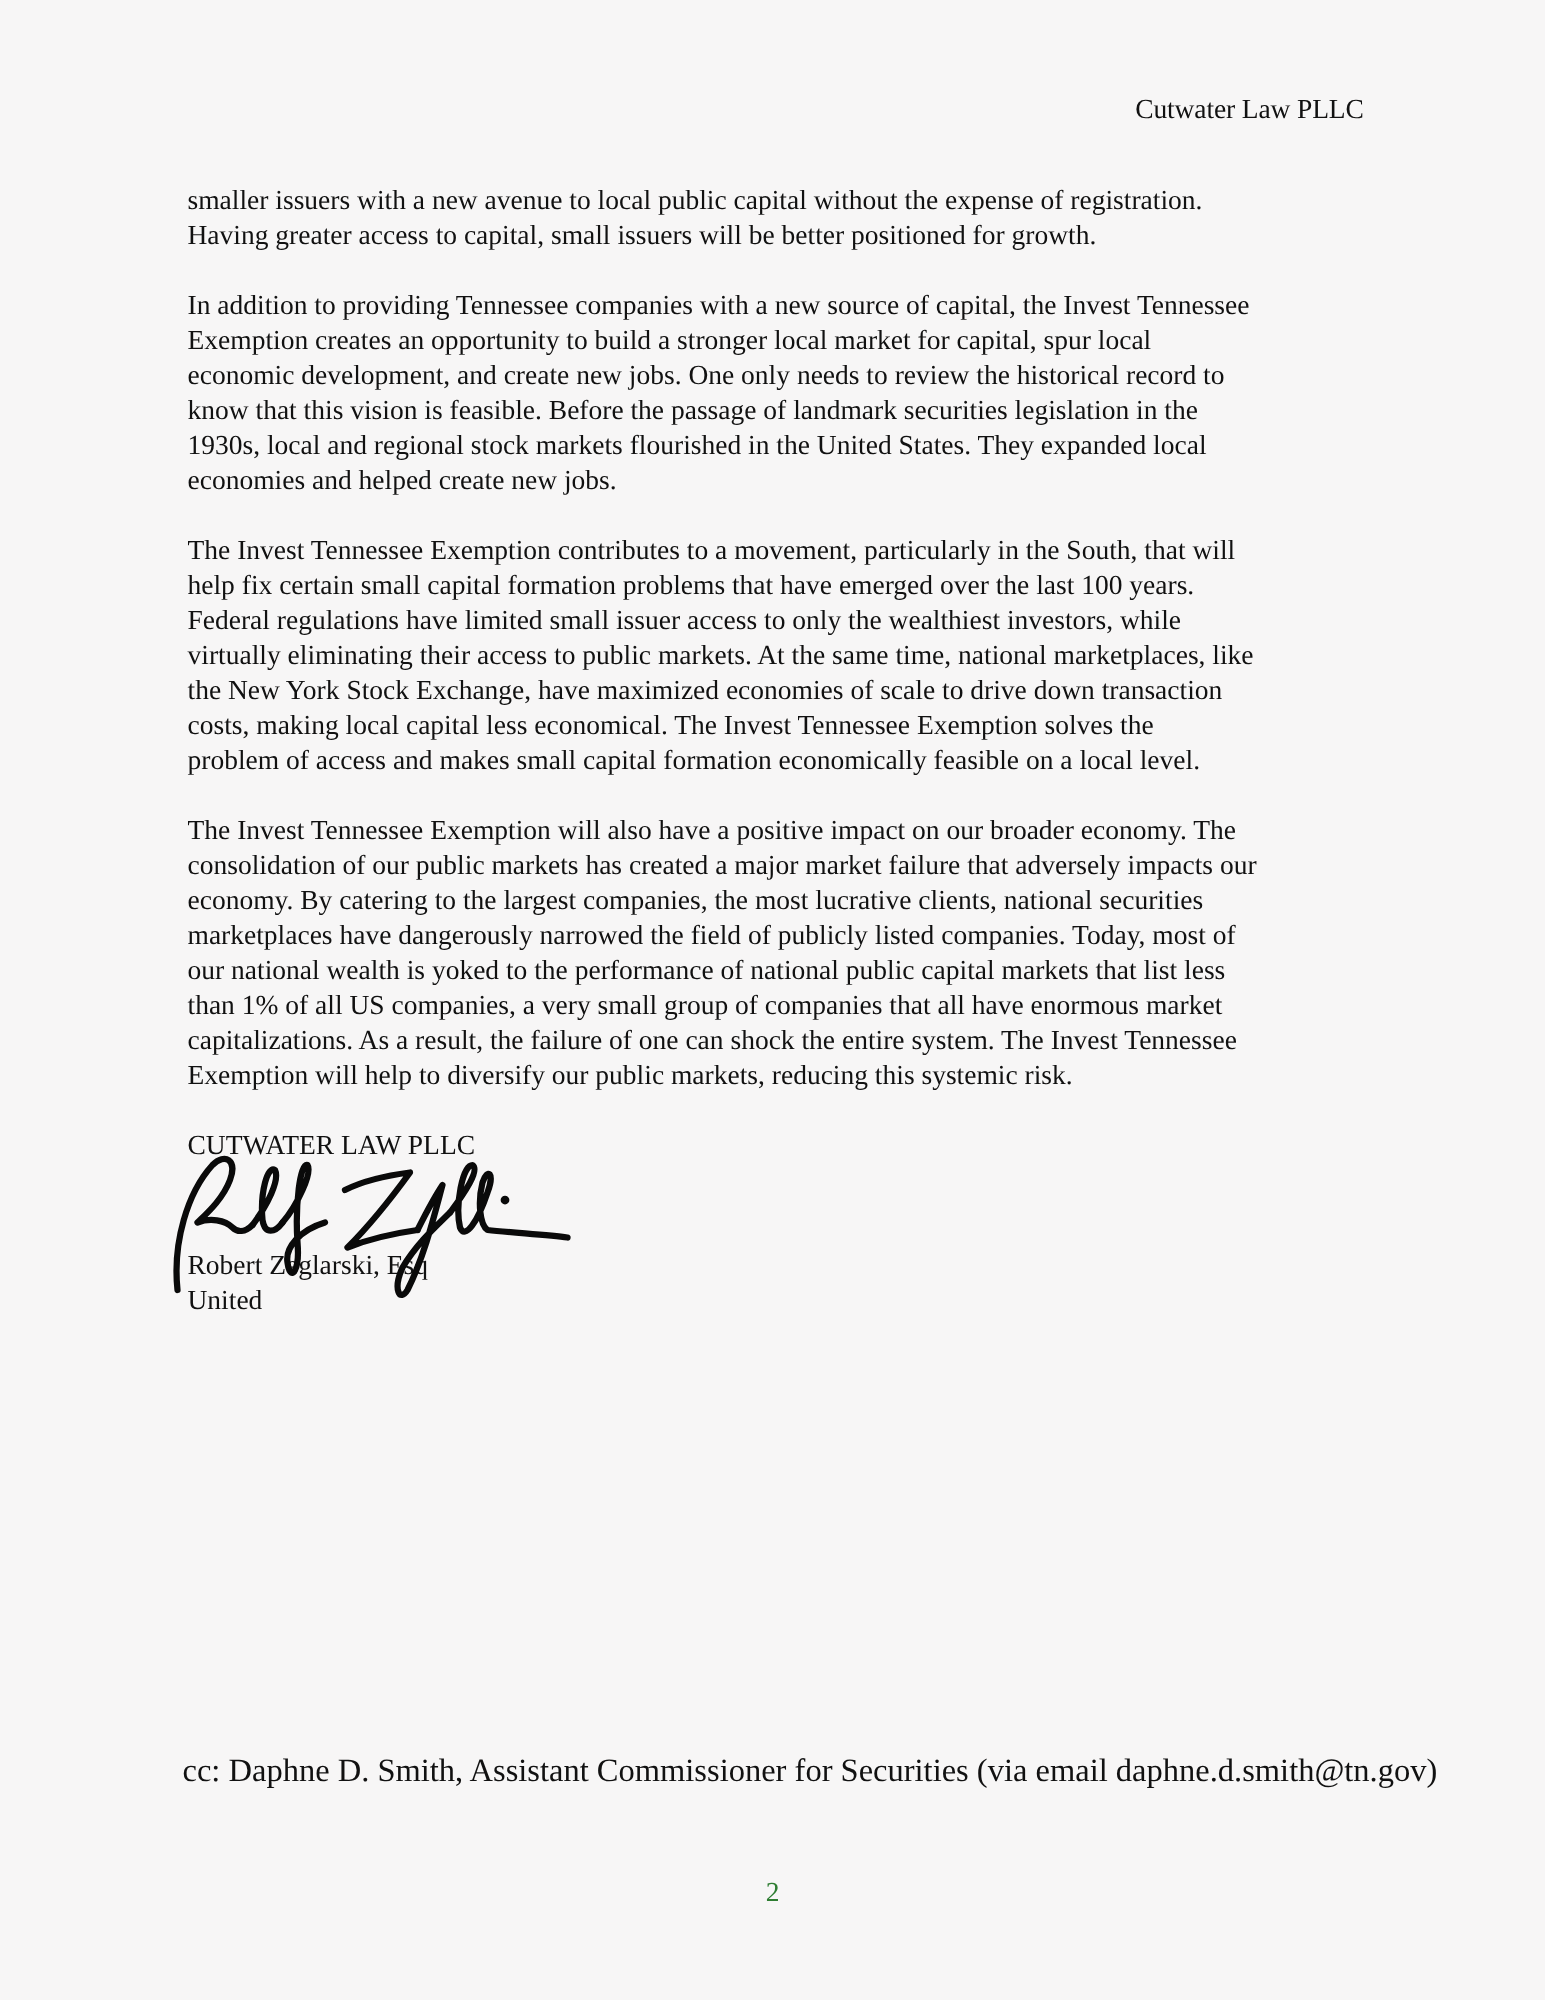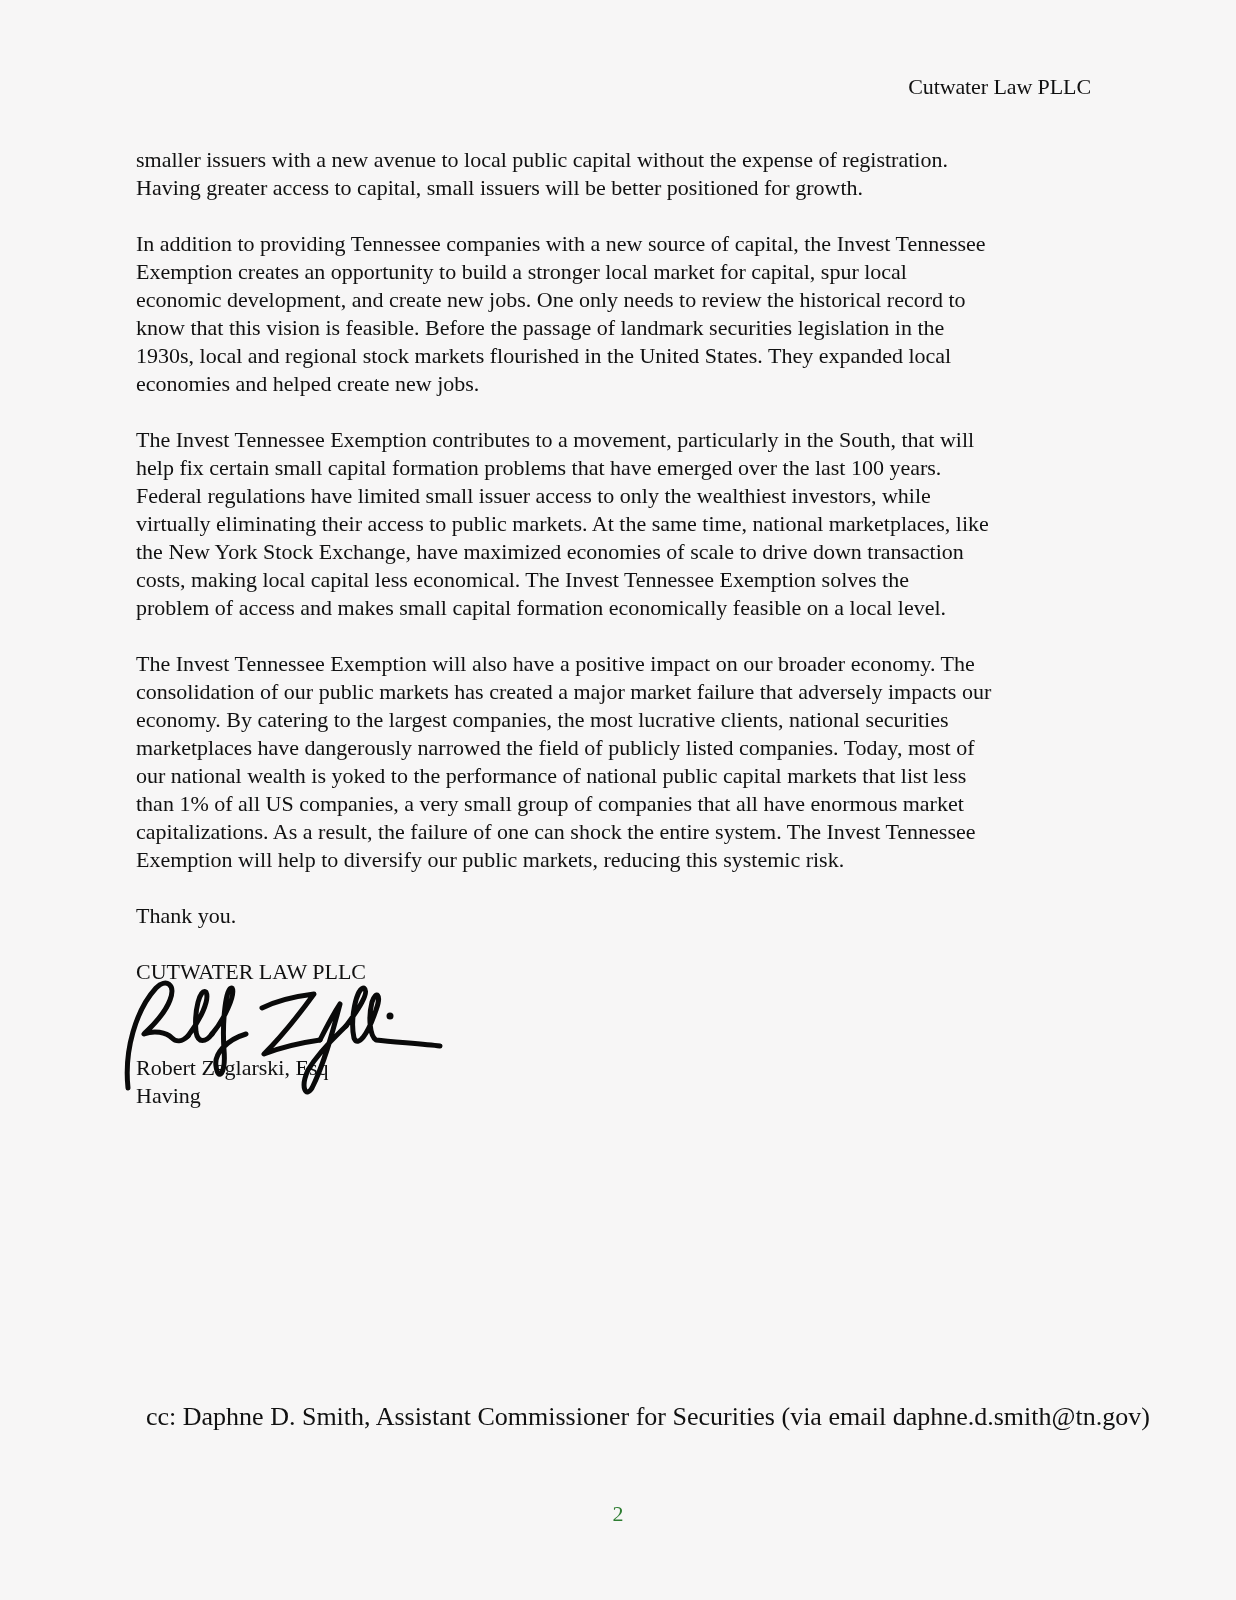--- a/index.html
+++ b/index.html
@@ -18,21 +18,21 @@
   .header-right {
     position: absolute;
     top: 73px;
     right: 145px;
     font-size: 22px;
     line-height: 28px;
     letter-spacing: -0.1px;
   }
   .body-text {
     position: absolute;
-    left: 136px;
+    left: 150px;
     top: 146px;
     width: 960px;
     font-size: 22px;
     line-height: 28px;
   }
   .para {
     margin: 0 0 28px 0;
     white-space: pre-line;
   }
   .closing {
@@ -99,21 +99,20 @@
 costs, making local capital less economical.  The Invest Tennessee Exemption solves the
 problem of access and makes small capital formation economically feasible on a local level.</p>
   <p class="para">The Invest Tennessee Exemption will also have a positive impact on our broader economy. The
 consolidation of our public markets has created a major market failure that adversely impacts our
 economy.  By catering to the largest companies, the most lucrative clients, national securities
 marketplaces have dangerously narrowed the field of publicly listed companies.  Today, most of
 our national wealth is yoked to the performance of national public capital markets that list less
 than 1% of all US companies, a very small group of companies that all have enormous market
 capitalizations.  As a result, the failure of one can shock the entire system.  The Invest Tennessee
 Exemption will help to diversify our public markets, reducing this systemic risk.</p>
-  <p class="closing">Thank you.</p>
 
   <div class="sig-block">
     <p class="sig-firm">CUTWATER LAW PLLC</p>
     <svg class="signature" viewBox="0 0 350 130">
       <g fill="none" stroke="#0a0a0a" stroke-width="5" stroke-linecap="round" stroke-linejoin="round">
 
         <path d="M14 118 C 10 80, 22 40, 42 18 C 52 8, 62 14, 56 30 C 50 46, 36 58, 30 64 C 40 60, 52 62, 58 68 C 62 72, 68 72, 74 66"></path>
 
         <path d="M74 66 C 86 50, 96 30, 92 22 C 86 18, 80 40, 82 62 C 84 74, 92 72, 98 64"></path>
 
@@ -121,19 +120,19 @@
 
         <path d="M148 38 C 164 30, 184 26, 200 24 C 184 46, 168 66, 150 84 C 170 76, 192 72, 206 70"></path>
 
         <path d="M206 70 C 214 54, 222 40, 226 34 C 220 56, 212 90, 198 118 C 192 128, 186 118, 194 100 C 206 80, 222 66, 232 56"></path>
 
         <path d="M232 56 C 244 40, 256 22, 250 18 C 242 18, 236 50, 240 68 C 244 78, 254 64, 262 40 C 268 24, 262 20, 258 32 C 254 48, 256 66, 262 70 C 280 72, 310 74, 326 76"></path>
       </g>
       <circle cx="276" cy="46" r="3.5" fill="#0a0a0a"></circle>
     </svg>
     <p class="signer-name">Robert Zeglarski, Esq</p>
-    <p class="signer-title">Having</p>
+    <p class="signer-title">United</p>
   </div>
 </div>
 
 <div class="cc-line">cc: Daphne D. Smith, Assistant Commissioner for Securities (via email daphne.d.smith@tn.gov)</div>
 
 <div class="page-number">2</div>
 
 </body></html>

